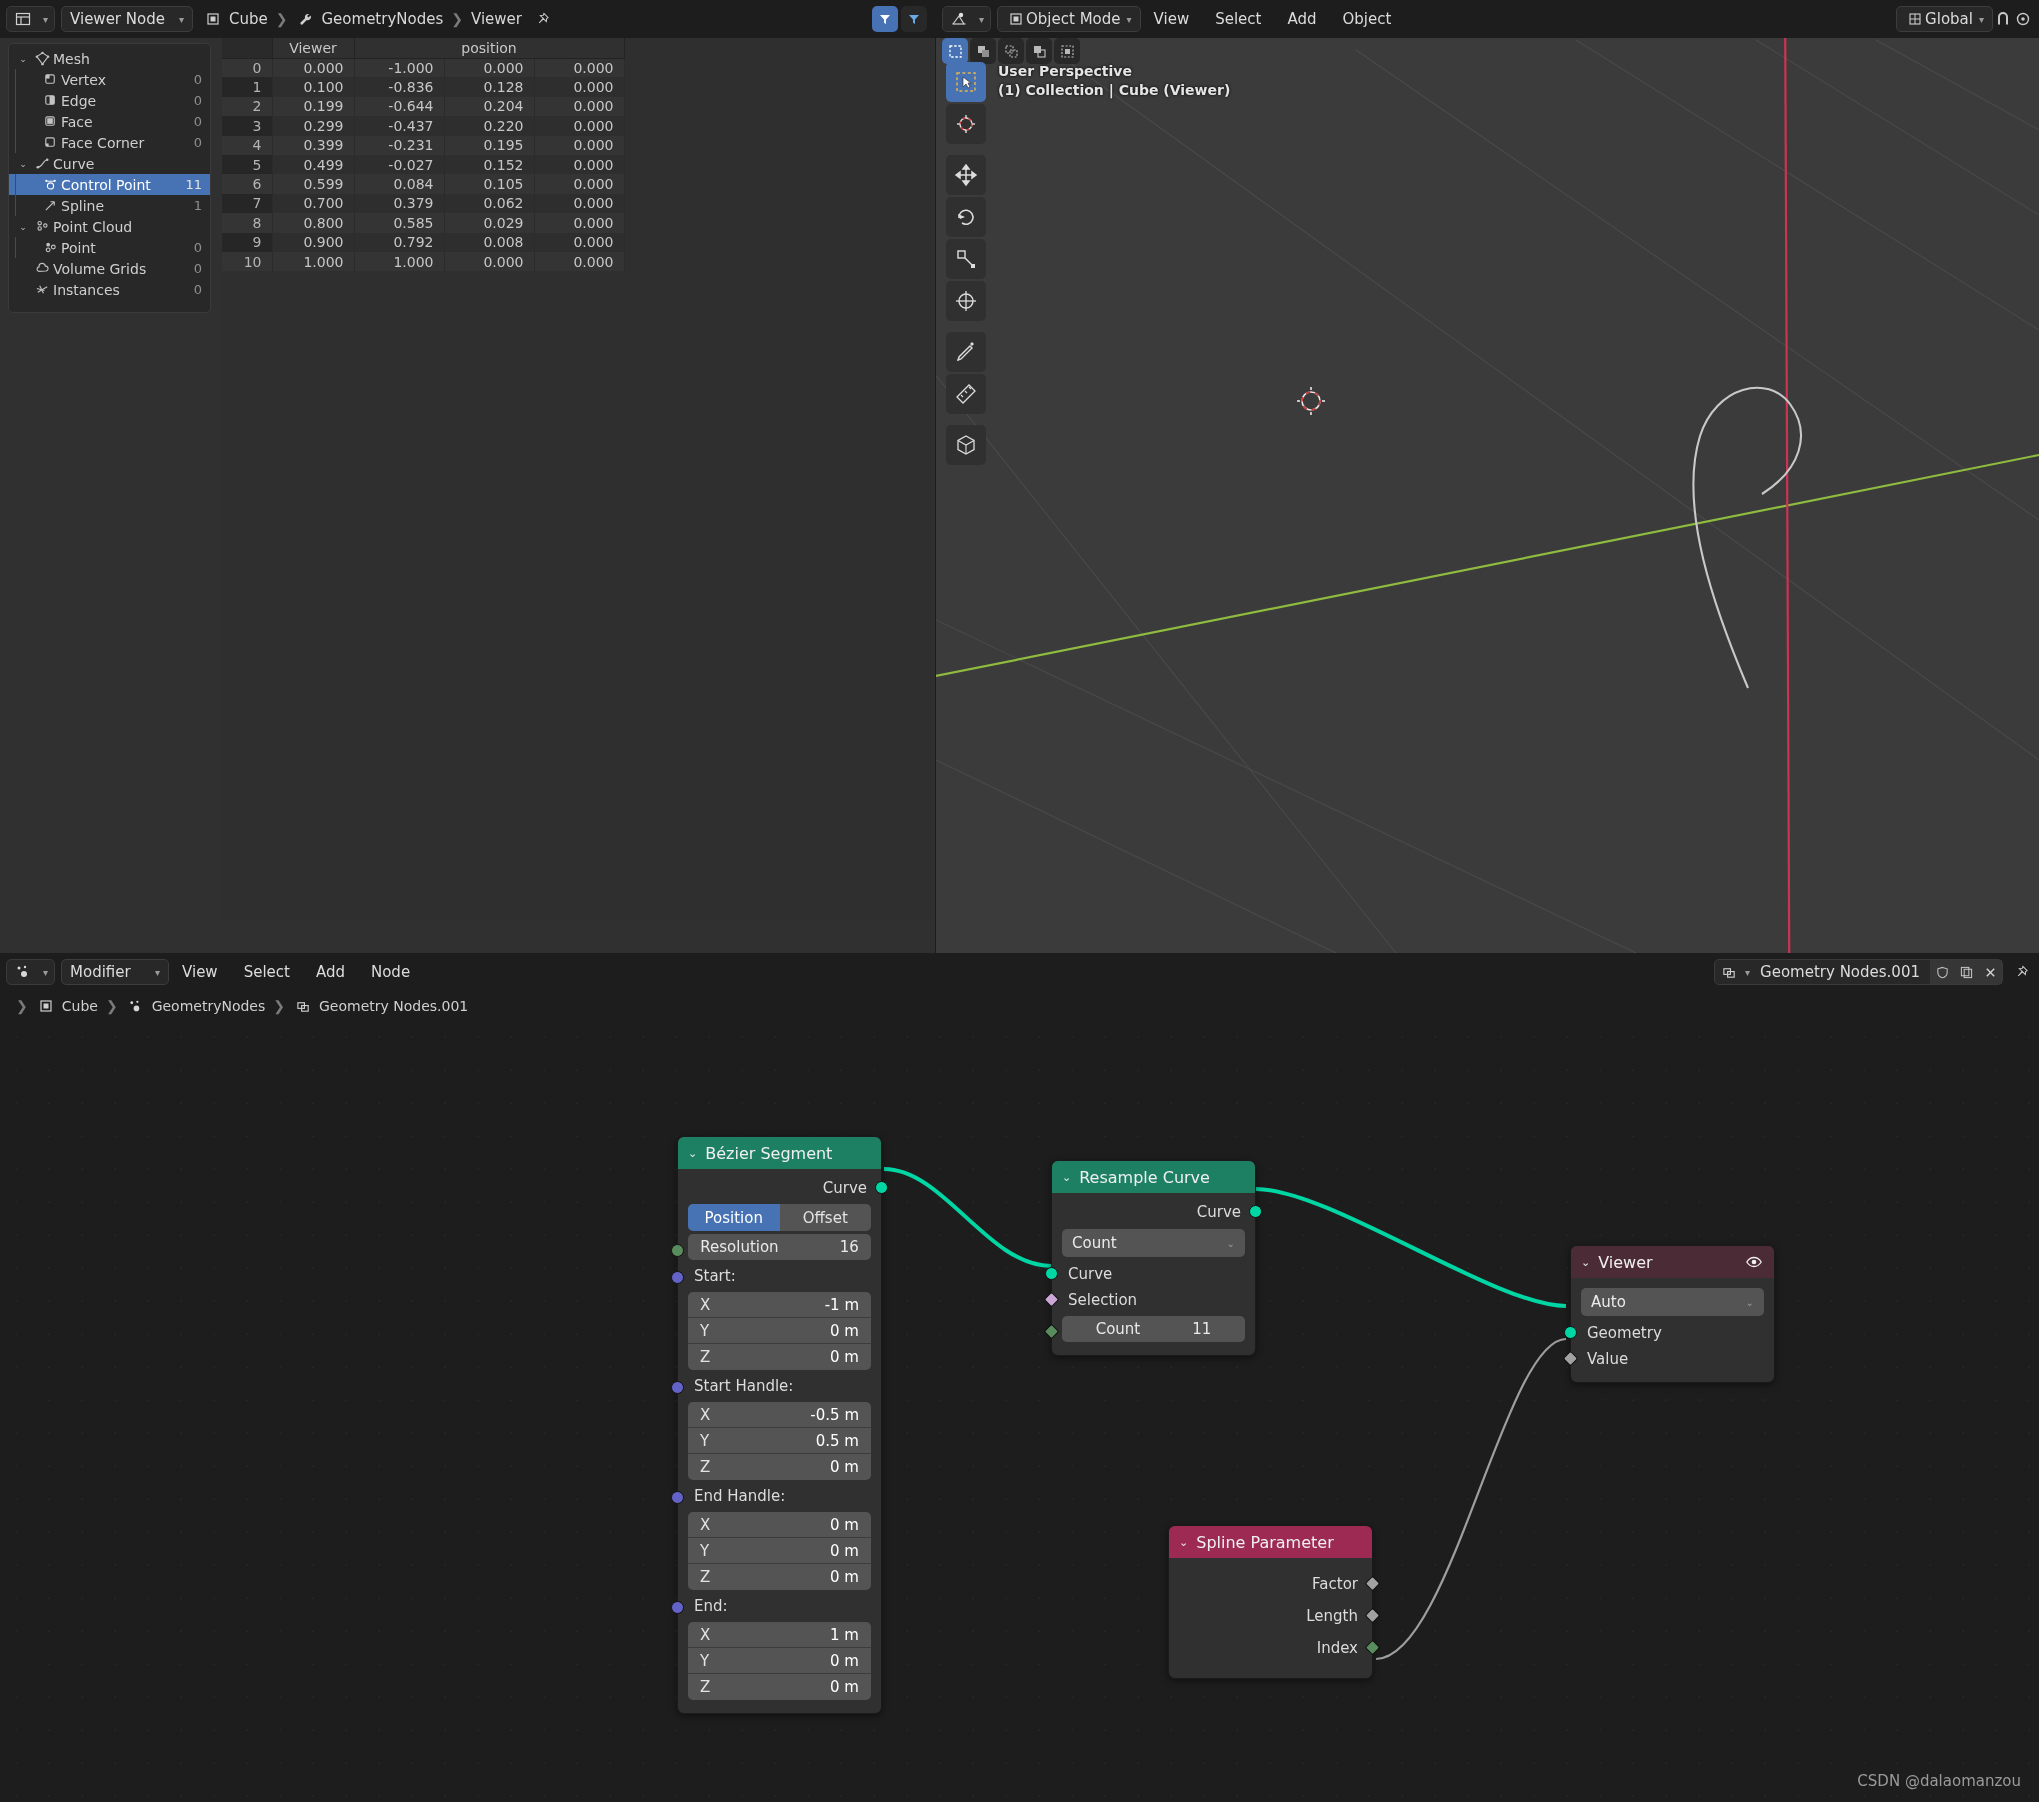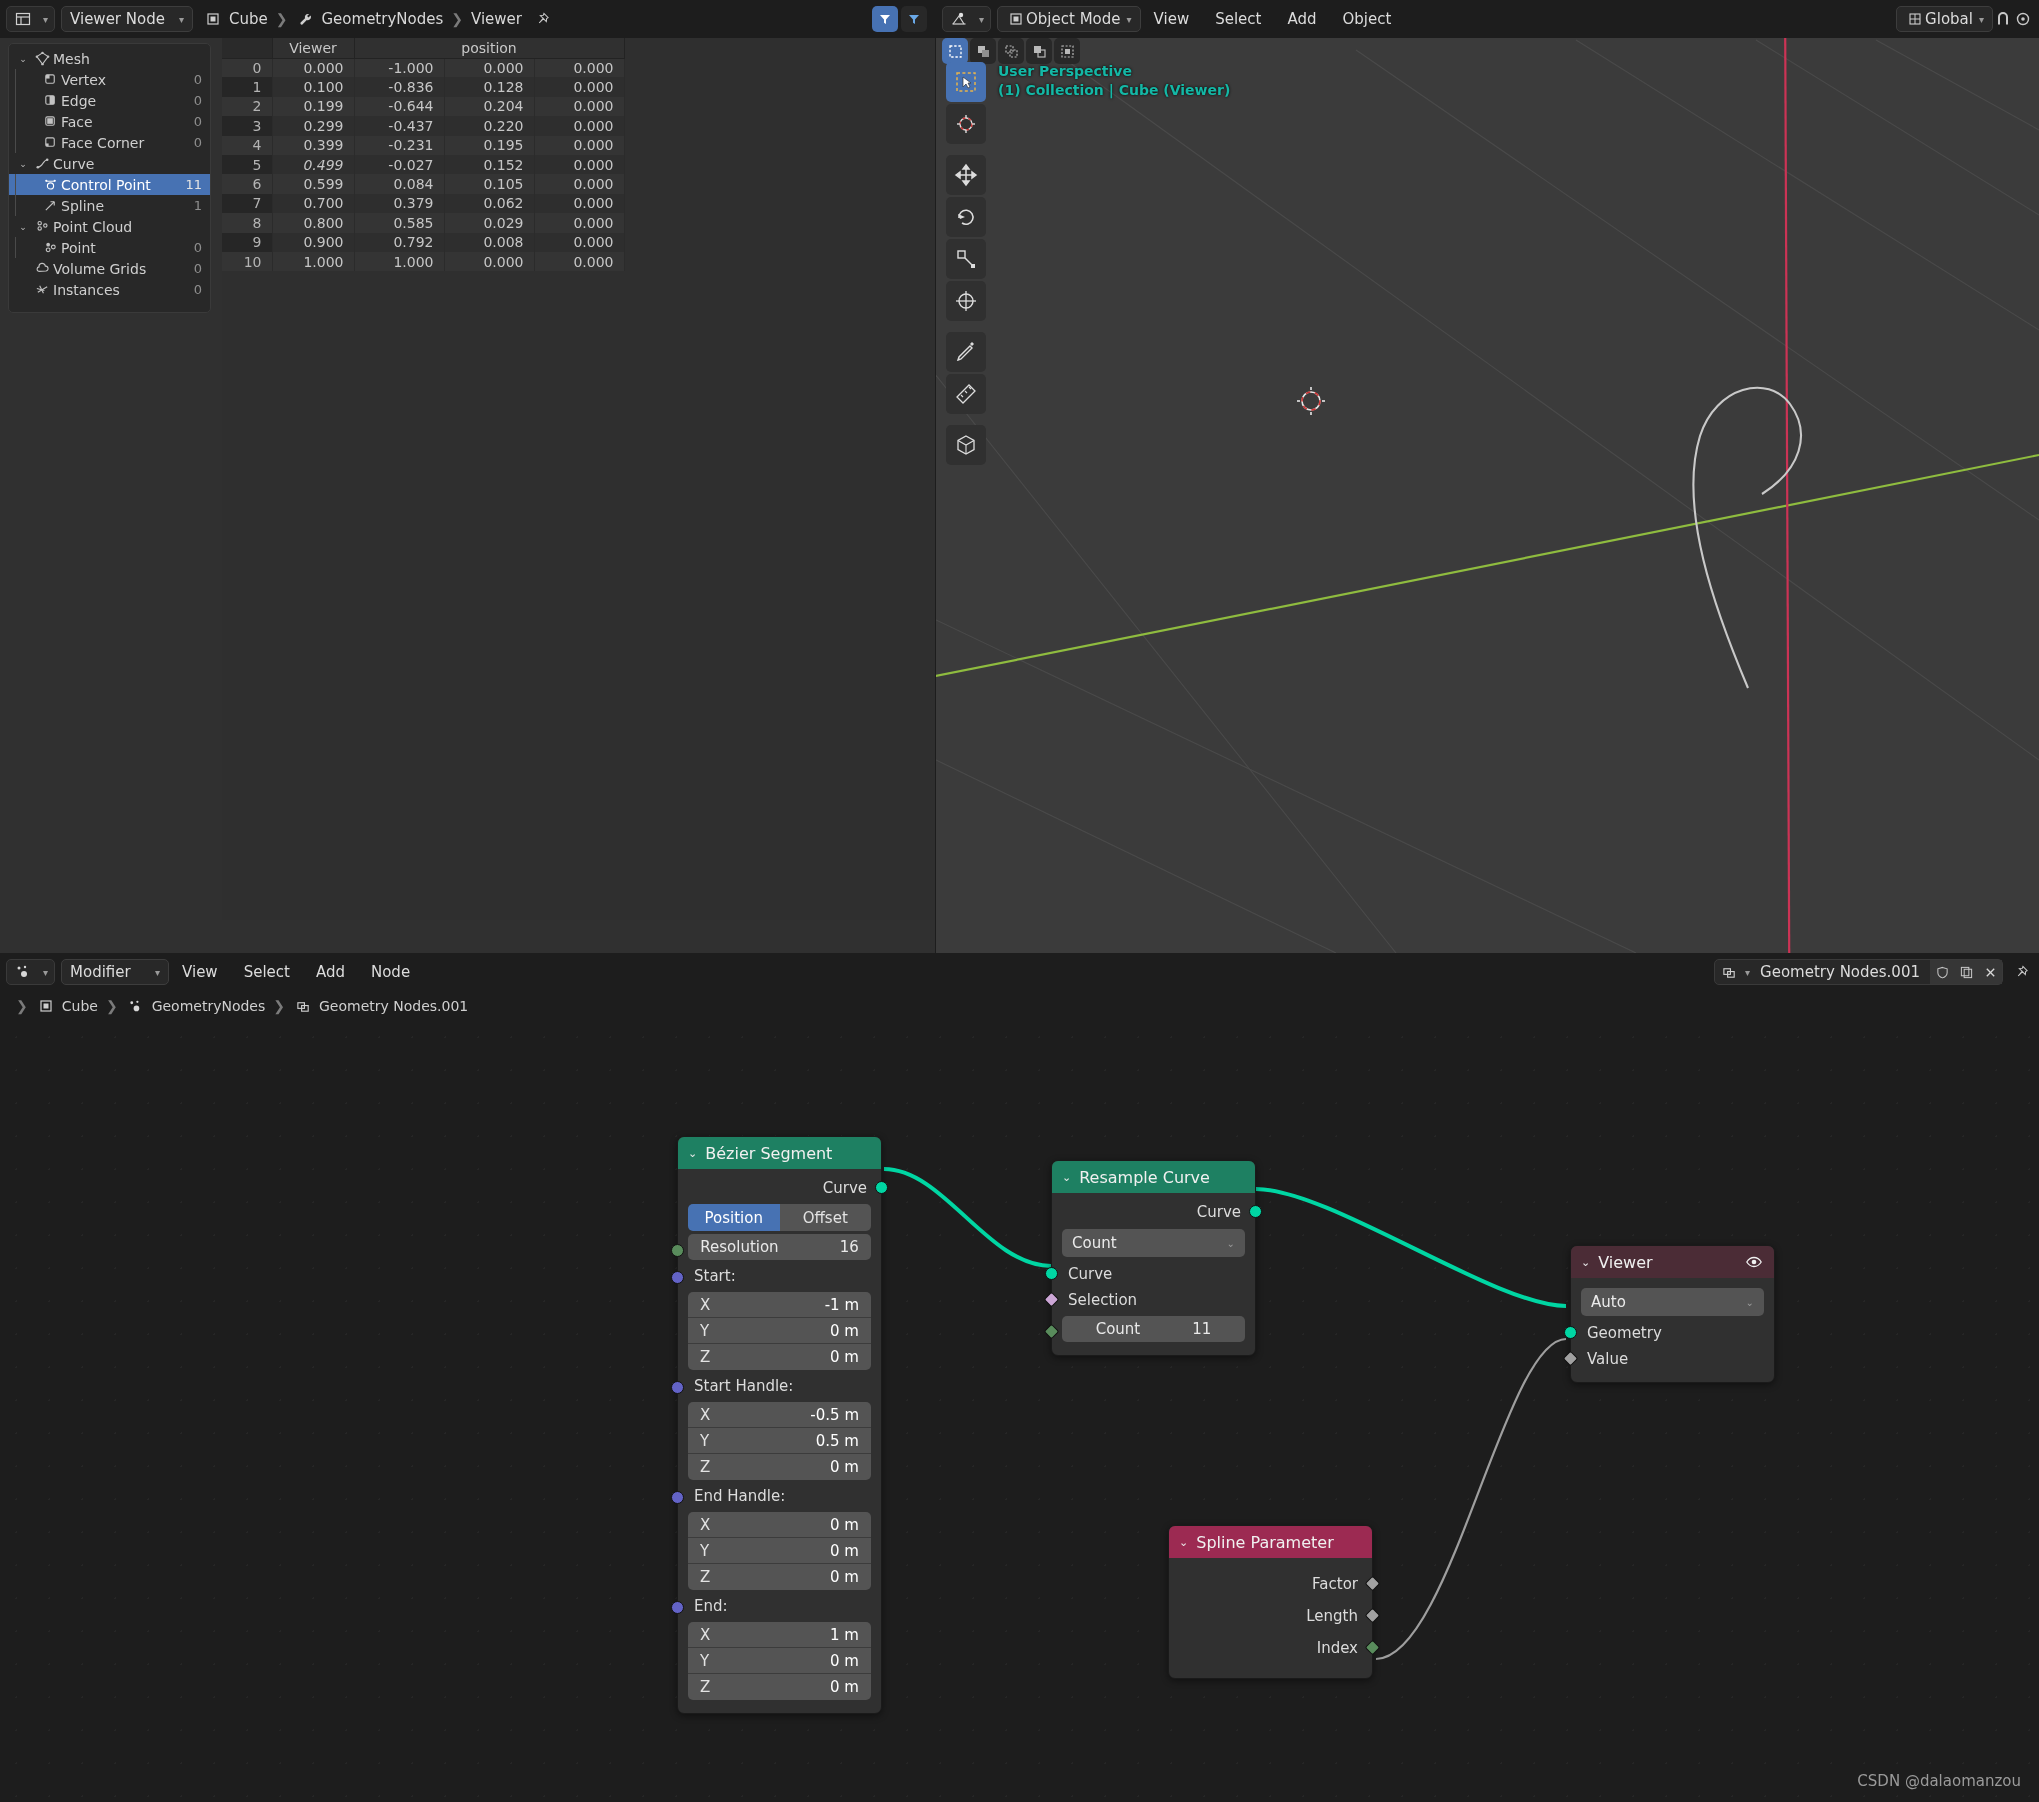--- a/index.html
+++ b/index.html
@@ -72,21 +72,21 @@
     display: flex; align-items: center; justify-content: flex-end; padding-right: 12px; gap: 22px;
     font-size: 14px; color: #bdbdbd;
   }
 
   
   #viewport { position: absolute; left: 936px; top: 0; width: 1103px; height: 953px; background: #3b3b3b; overflow: hidden; }
   #vp-header { position: absolute; left: 0; top: 0; width: 1103px; height: 38px; background: #1d1d1d; display: flex; align-items: center; z-index: 5; }
   #vp-right-hdr { position: absolute; right: 6px; top: 6px; display: flex; align-items: center; }
   #vp-subhdr { position: absolute; left: 6px; top: 38px; display: flex; gap: 2px; z-index: 5; }
   #vp-canvas { position: absolute; left: 0; top: 0; width: 1103px; height: 953px; }
-  #vp-overlay { position: absolute; left: 62px; top: 62px; font-size: 14px; font-weight: bold; color: #14b8a6;
+  #vp-overlay { position: absolute; left: 62px; top: 62px; font-size: 14px; font-weight: bold; color: #e5e5e5;
                 text-shadow: 0 0 3px #000; z-index: 4; line-height: 19px; }
   #toolbar { position: absolute; left: 10px; top: 62px; width: 40px; z-index: 6; display: flex; flex-direction: column; gap: 2px; }
   .tool { width: 40px; height: 40px; background: #303030; border-radius: 5px; display: flex; align-items: center; justify-content: center; }
   .tool.active { background: #4772b3; }
   .tool.gap { margin-top: 9px; }
 
   
   #nodeeditor { position: absolute; left: 0; top: 953px; width: 2039px; height: 849px; background: #1d1d1d; }
   #ne-header { position: absolute; left:0; top:0; width: 2039px; height: 38px; background: #1d1d1d; display:flex; align-items:center; }
   #ne-right { position: absolute; right: 8px; top: 6px; display: flex; align-items: center; gap: 2px; }
@@ -393,21 +393,21 @@
               </tr>
               <tr>
                 <td class="idx">4</td>
                 <td style="width: 82px;">0.399</td>
                 <td style="width: 90px;">-0.231</td>
                 <td style="width: 90px;">0.195</td>
                 <td style="width: 90px;">0.000</td>
               </tr>
               <tr>
                 <td class="idx">5</td>
-                <td style="width: 82px; font-style: italic;">0.499</td>
+                <td style="width: 82px;">0.499</td>
                 <td style="width: 90px;">-0.027</td>
                 <td style="width: 90px;">0.152</td>
                 <td style="width: 90px;">0.000</td>
               </tr>
               <tr>
                 <td class="idx">6</td>
                 <td style="width: 82px;">0.599</td>
                 <td style="width: 90px;">0.084</td>
                 <td style="width: 90px;">0.105</td>
                 <td style="width: 90px;">0.000</td>

